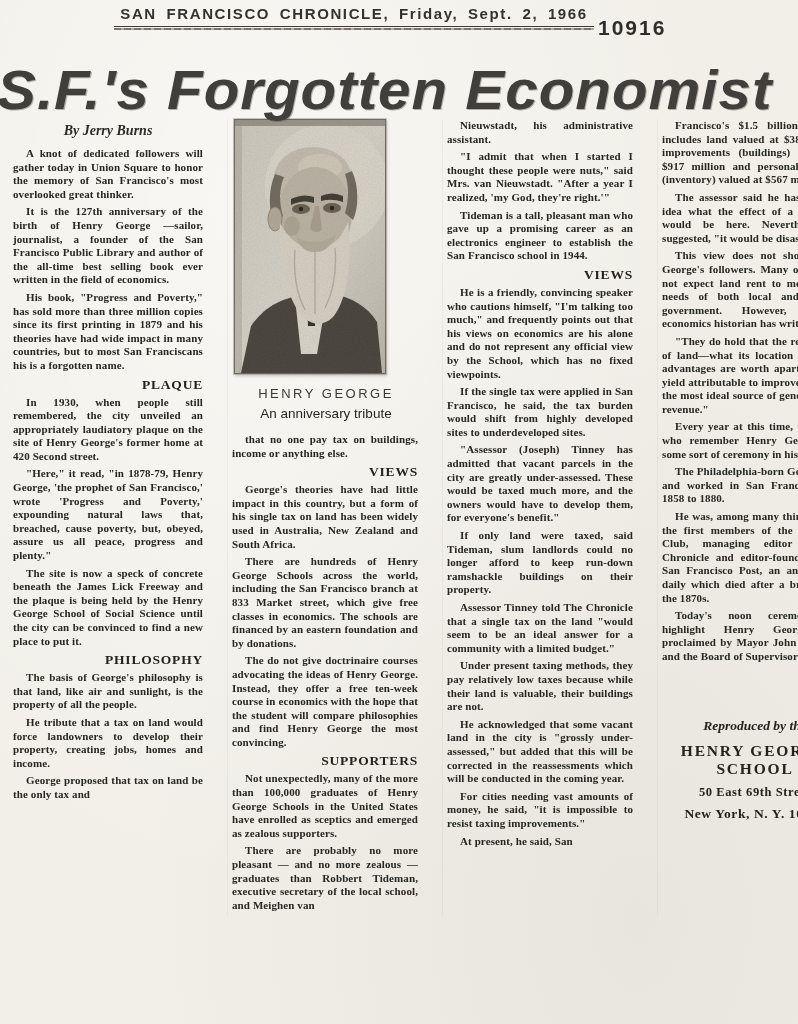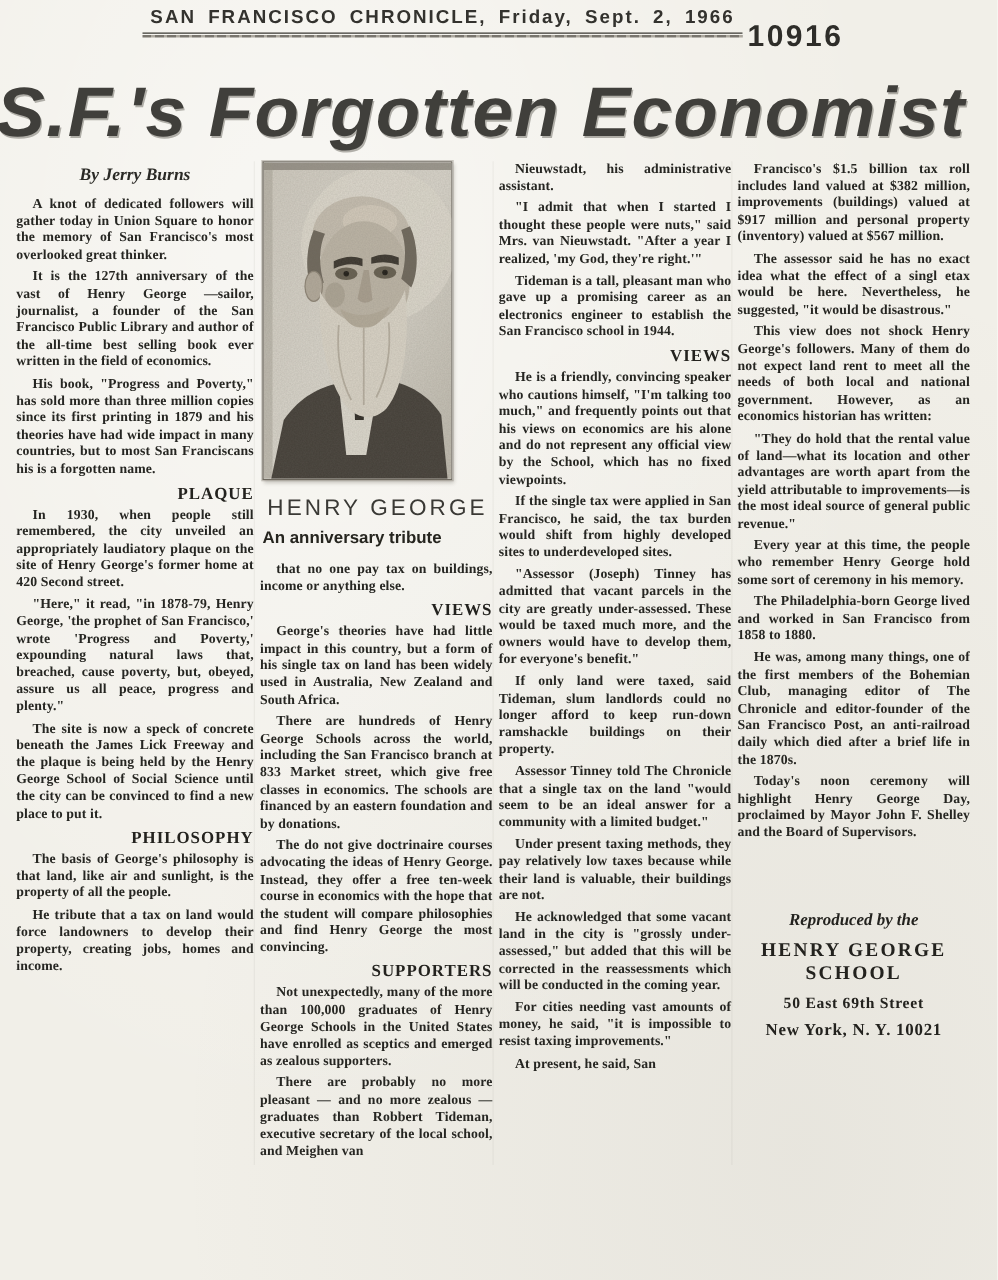--- a/index.html
+++ b/index.html
@@ -20,33 +20,33 @@
     letter-spacing:1.6px; word-spacing:4px; color:#33322e;
     border-bottom:1.5px solid #3a3933; padding:0 6px 4px 6px; position:relative;
   }
   .masthead::after {
     content:""; position:absolute; left:0; right:0; bottom:-4px; height:2px;
     background:repeating-linear-gradient(90deg,#5a564e 0 7px, #9a958a 7px 10px);
     opacity:.8;
   }
   .edition-number {
     position:absolute; left:598px; top:16px;
-    font-family:"Liberation Sans", sans-serif; font-size:24px; font-weight:bold;
+    font-family:"Liberation Sans", sans-serif; font-size:21px; font-weight:bold;
     letter-spacing:2px; color:#2e2d29;
   }
   
   .headline {
     margin:12px 0 0 -3px; white-space:nowrap;
     font-family:"Liberation Sans", sans-serif; font-style:italic; font-weight:bold;
     font-size:56px; line-height:58px; letter-spacing:1px;
     transform:scaleX(1.04); transform-origin:left center;
     color:#403f3b; text-shadow:1px 1px 0 rgba(90,88,80,.45);
   }
   
-  .body { display:flex; gap:0; padding:0 6px 0 13px; margin-top:10px; }
+  .body { display:flex; gap:24px; padding:0 6px 0 13px; }
   .col { width:190px; flex:0 0 auto; }
   .col + .col { border-left:1px solid rgba(60,55,45,.05); padding-left:4px; width:186px; }
   .byline {
     text-align:center; font-weight:bold; font-style:italic; font-size:14px;
     margin:4px 0 8px; color:#2b2a26;
   }
   .para {
     margin:0 0 4px; font-size:11px; line-height:13.6px;
     text-align:justify; text-indent:13px; letter-spacing:.1px;font-weight:bold;
   }
@@ -55,25 +55,25 @@
     letter-spacing:.8px; color:#23221e;
   }
   
   .photo-fig { margin:0 0 0 2px; padding:0; }
   .photo-frame {
     width:150px; height:253px; display:block;
     border:1px solid #6f6a60; box-shadow:0 0 0 1px rgba(120,113,100,.35), 1px 2px 3px rgba(60,55,45,.25);
   }
   .photo-name {
     margin:12px 0 0; text-align:center; font-family:"Liberation Sans", sans-serif;
-    font-size:18px; letter-spacing:2.5px; color:#3a3935;
+    font-size:13px; letter-spacing:2.5px; color:#3a3935;
   }
   .photo-sub {
-    margin:5px 0 12px; text-align:left; font-family:"Liberation Sans", sans-serif;
-    font-size:13.5px; font-weight:bold; color:#26251f;
+    margin:5px 0 12px; text-align:center; font-family:"Liberation Sans", sans-serif;
+    font-size:13.5px; font-weight:normal; color:#26251f;
   }
   
   .credit { margin-top:54px; text-align:center; color:#23221e; }
   .credit-line1 { font-weight:bold; font-style:italic; font-size:13.5px; margin:0 0 8px; }
   .credit-line2 { font-weight:bold; font-size:15.5px; letter-spacing:1.8px; margin:0 0 7px; }
   .credit-line3 { font-weight:bold; font-size:12.5px; letter-spacing:.6px; margin:0 0 6px; }
   .credit-line4 { font-weight:bold; font-size:13.5px; letter-spacing:.6px; margin:0; }
 </style>
 </head>
 <body>
@@ -85,29 +85,30 @@
     <span class="edition-number">10916</span>
   </div>
 
   <div class="headline">S.F.'s Forgotten Economist</div>
 
   <div class="body">
 
     <div class="col">
         <div class="byline">By Jerry Burns</div>
         <p class="para">A knot of dedicated followers will gather today in Union Square to honor the memory of San Francisco's most overlooked great thinker.</p>
-        <p class="para">It is the 127th anniversary of the vast of Henry George —sailor, journalist, a founder of the San Francisco Public Library and author of the all-time best selling book ever written in the field of economics.</p>
+        <p class="para">It is the 127th anniversary of the birth of Henry George —sailor, journalist, a founder of the San Francisco Public Library and author of the all-time best selling book ever written in the field of economics.</p>
         <p class="para">His book, "Progress and Poverty," has sold more than three million copies since its first printing in 1879 and his theories have had wide impact in many countries, but to most San Franciscans his is a forgotten name.</p>
         <h3 class="subhead">PLAQUE</h3>
         <p class="para">In 1930, when people still remembered, the city unveiled an appropriately laudiatory plaque on the site of Henry George's former home at 420 Second street.</p>
         <p class="para">"Here," it read, "in 1878-79, Henry George, 'the prophet of San Francisco,' wrote 'Progress and Poverty,' expounding natural laws that, breached, cause poverty, but, obeyed, assure us all peace, progress and plenty."</p>
         <p class="para">The site is now a speck of concrete beneath the James Lick Freeway and the plaque is being held by the Henry George School of Social Science until the city can be convinced to find a new place to put it.</p>
         <h3 class="subhead">PHILOSOPHY</h3>
         <p class="para">The basis of George's philosophy is that land, like air and sunlight, is the property of all the people.</p>
         <p class="para">He tribute that a tax on land would force landowners to develop their property, creating jobs, homes and income.</p>
+        <p class="para">George proposed that tax on land be the only tax and</p>
       </div>
 
     <div class="col">
       <figure class="photo-fig">
         <svg class="photo-frame" viewBox="0 0 150 253" xmlns="http://www.w3.org/2000/svg">
           <defs>
             <linearGradient id="bgGrad" x1="0" y1="0" x2="1" y2="1">
               <stop offset="0" stop-color="#cfcabf"></stop>
               <stop offset="0.5" stop-color="#d8d4ca"></stop>
               <stop offset="1" stop-color="#bcb7ab"></stop>

